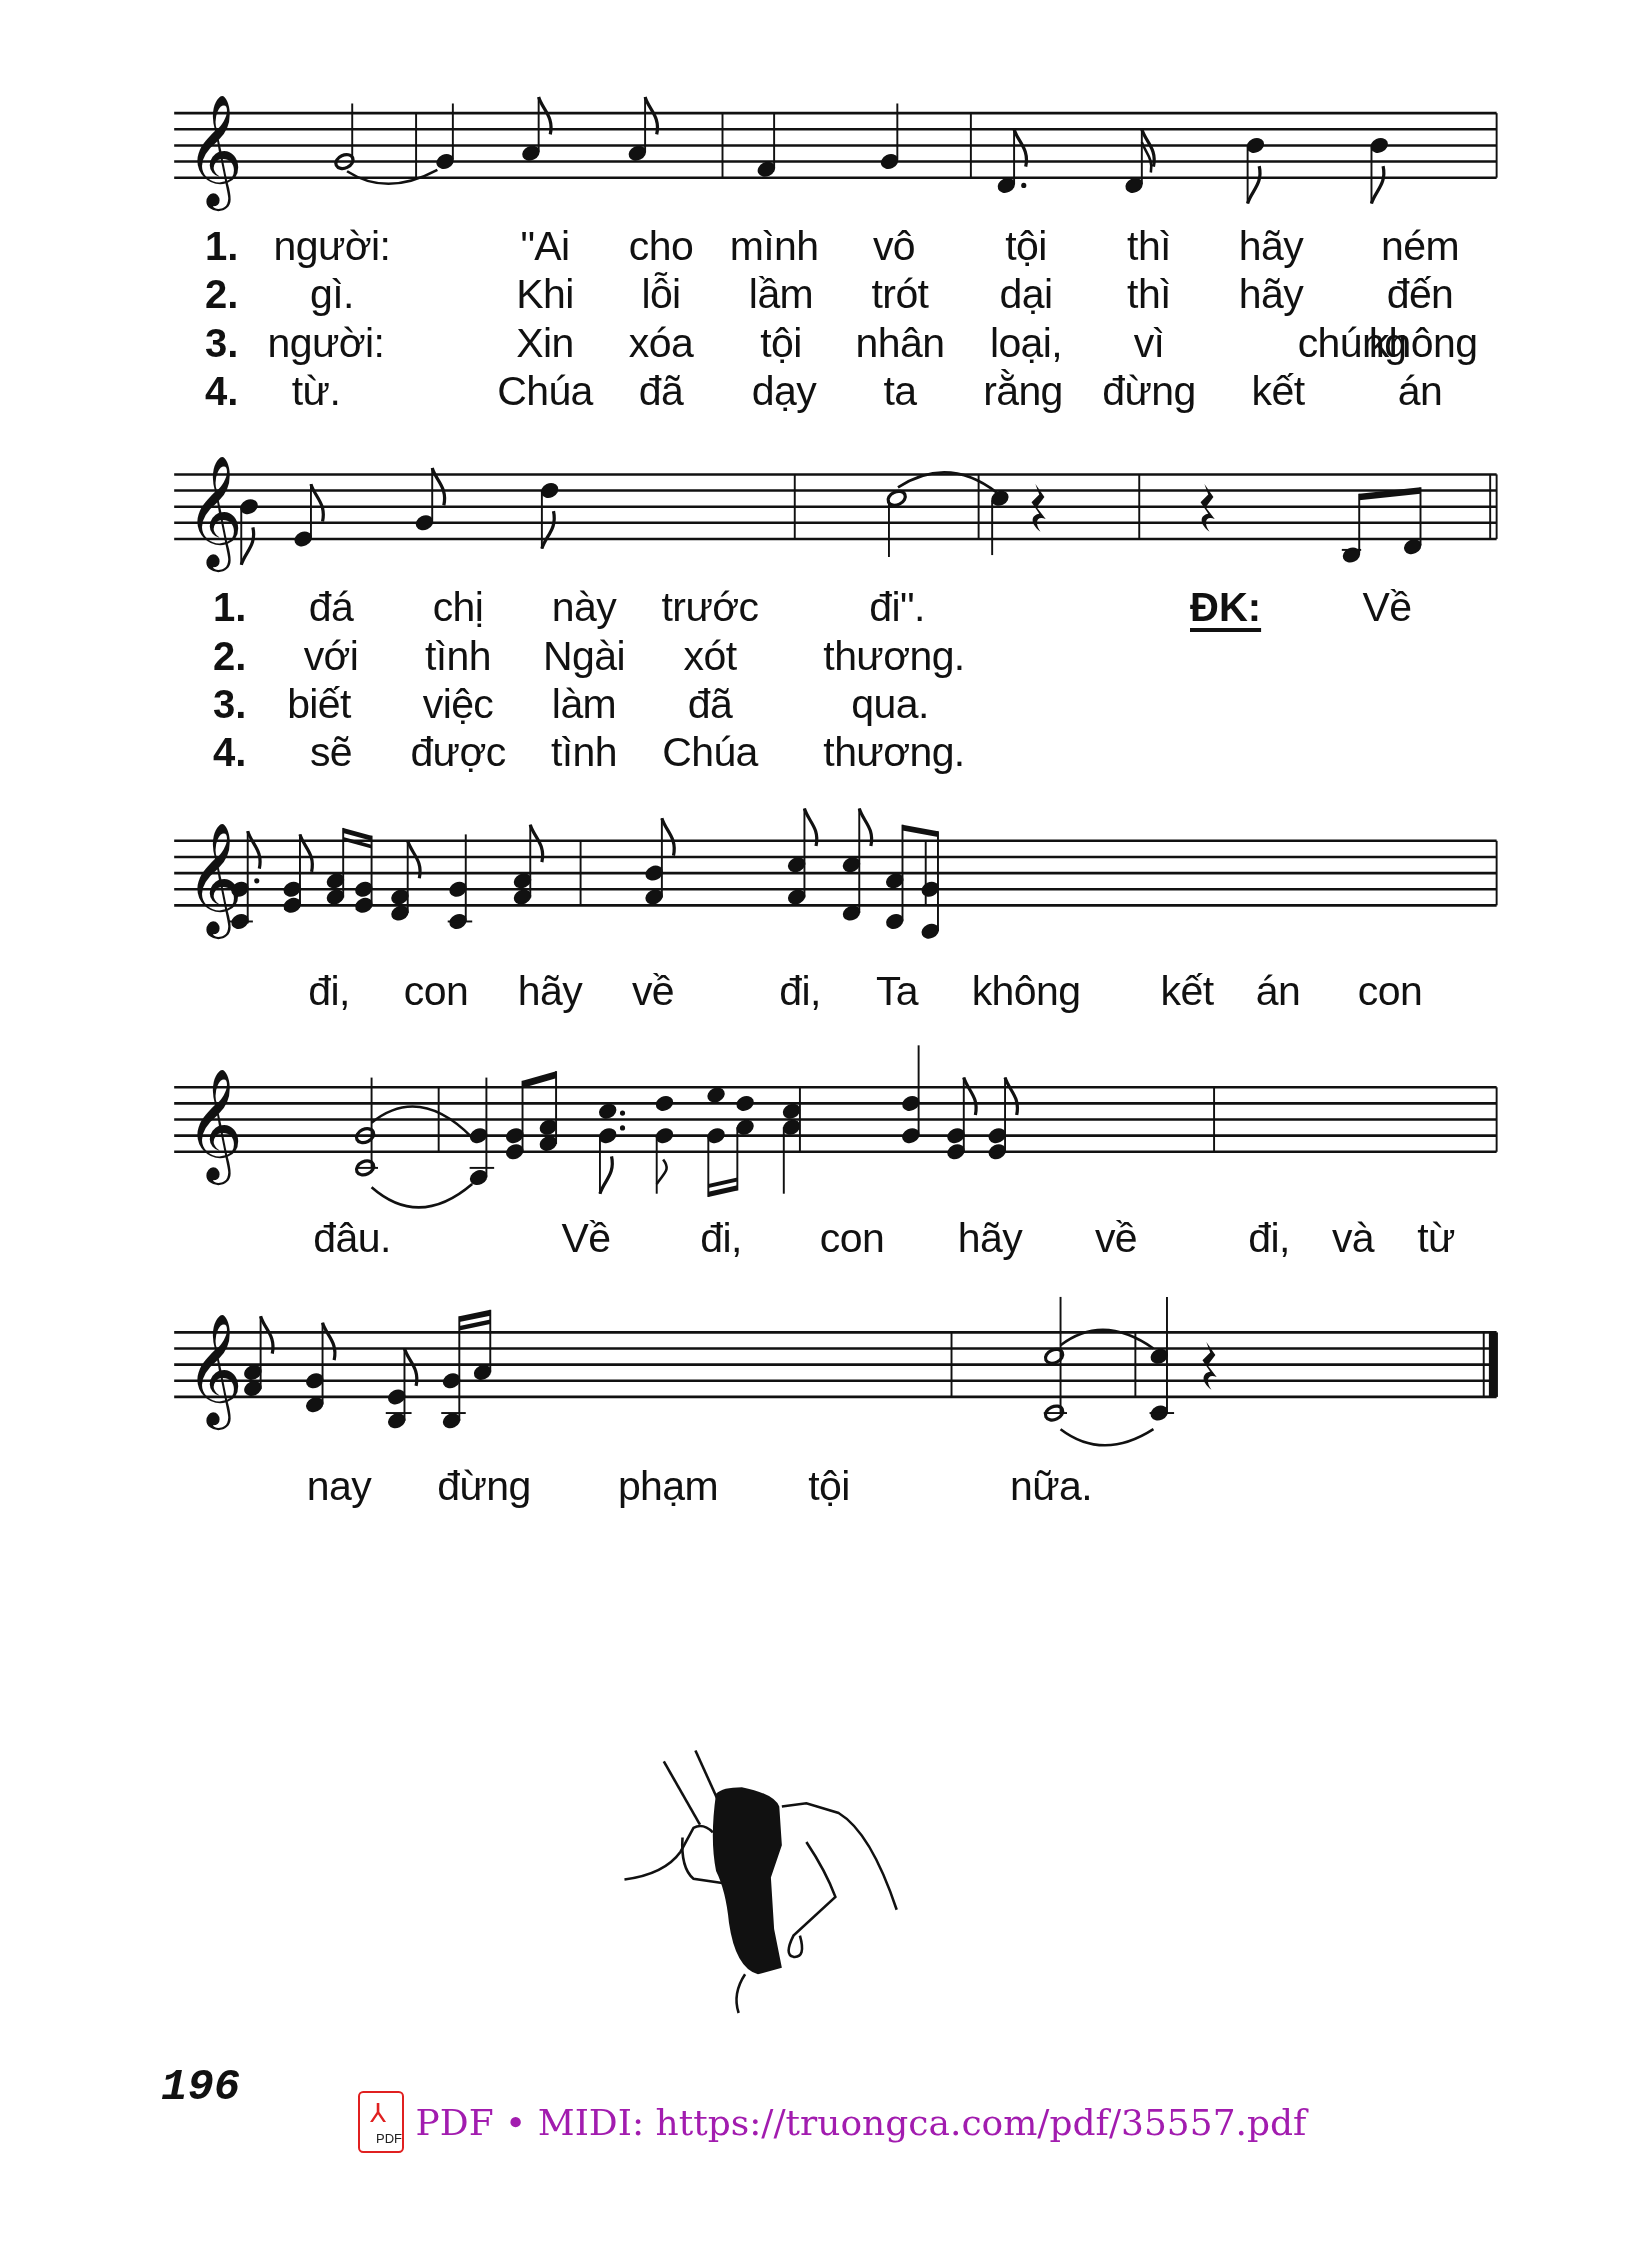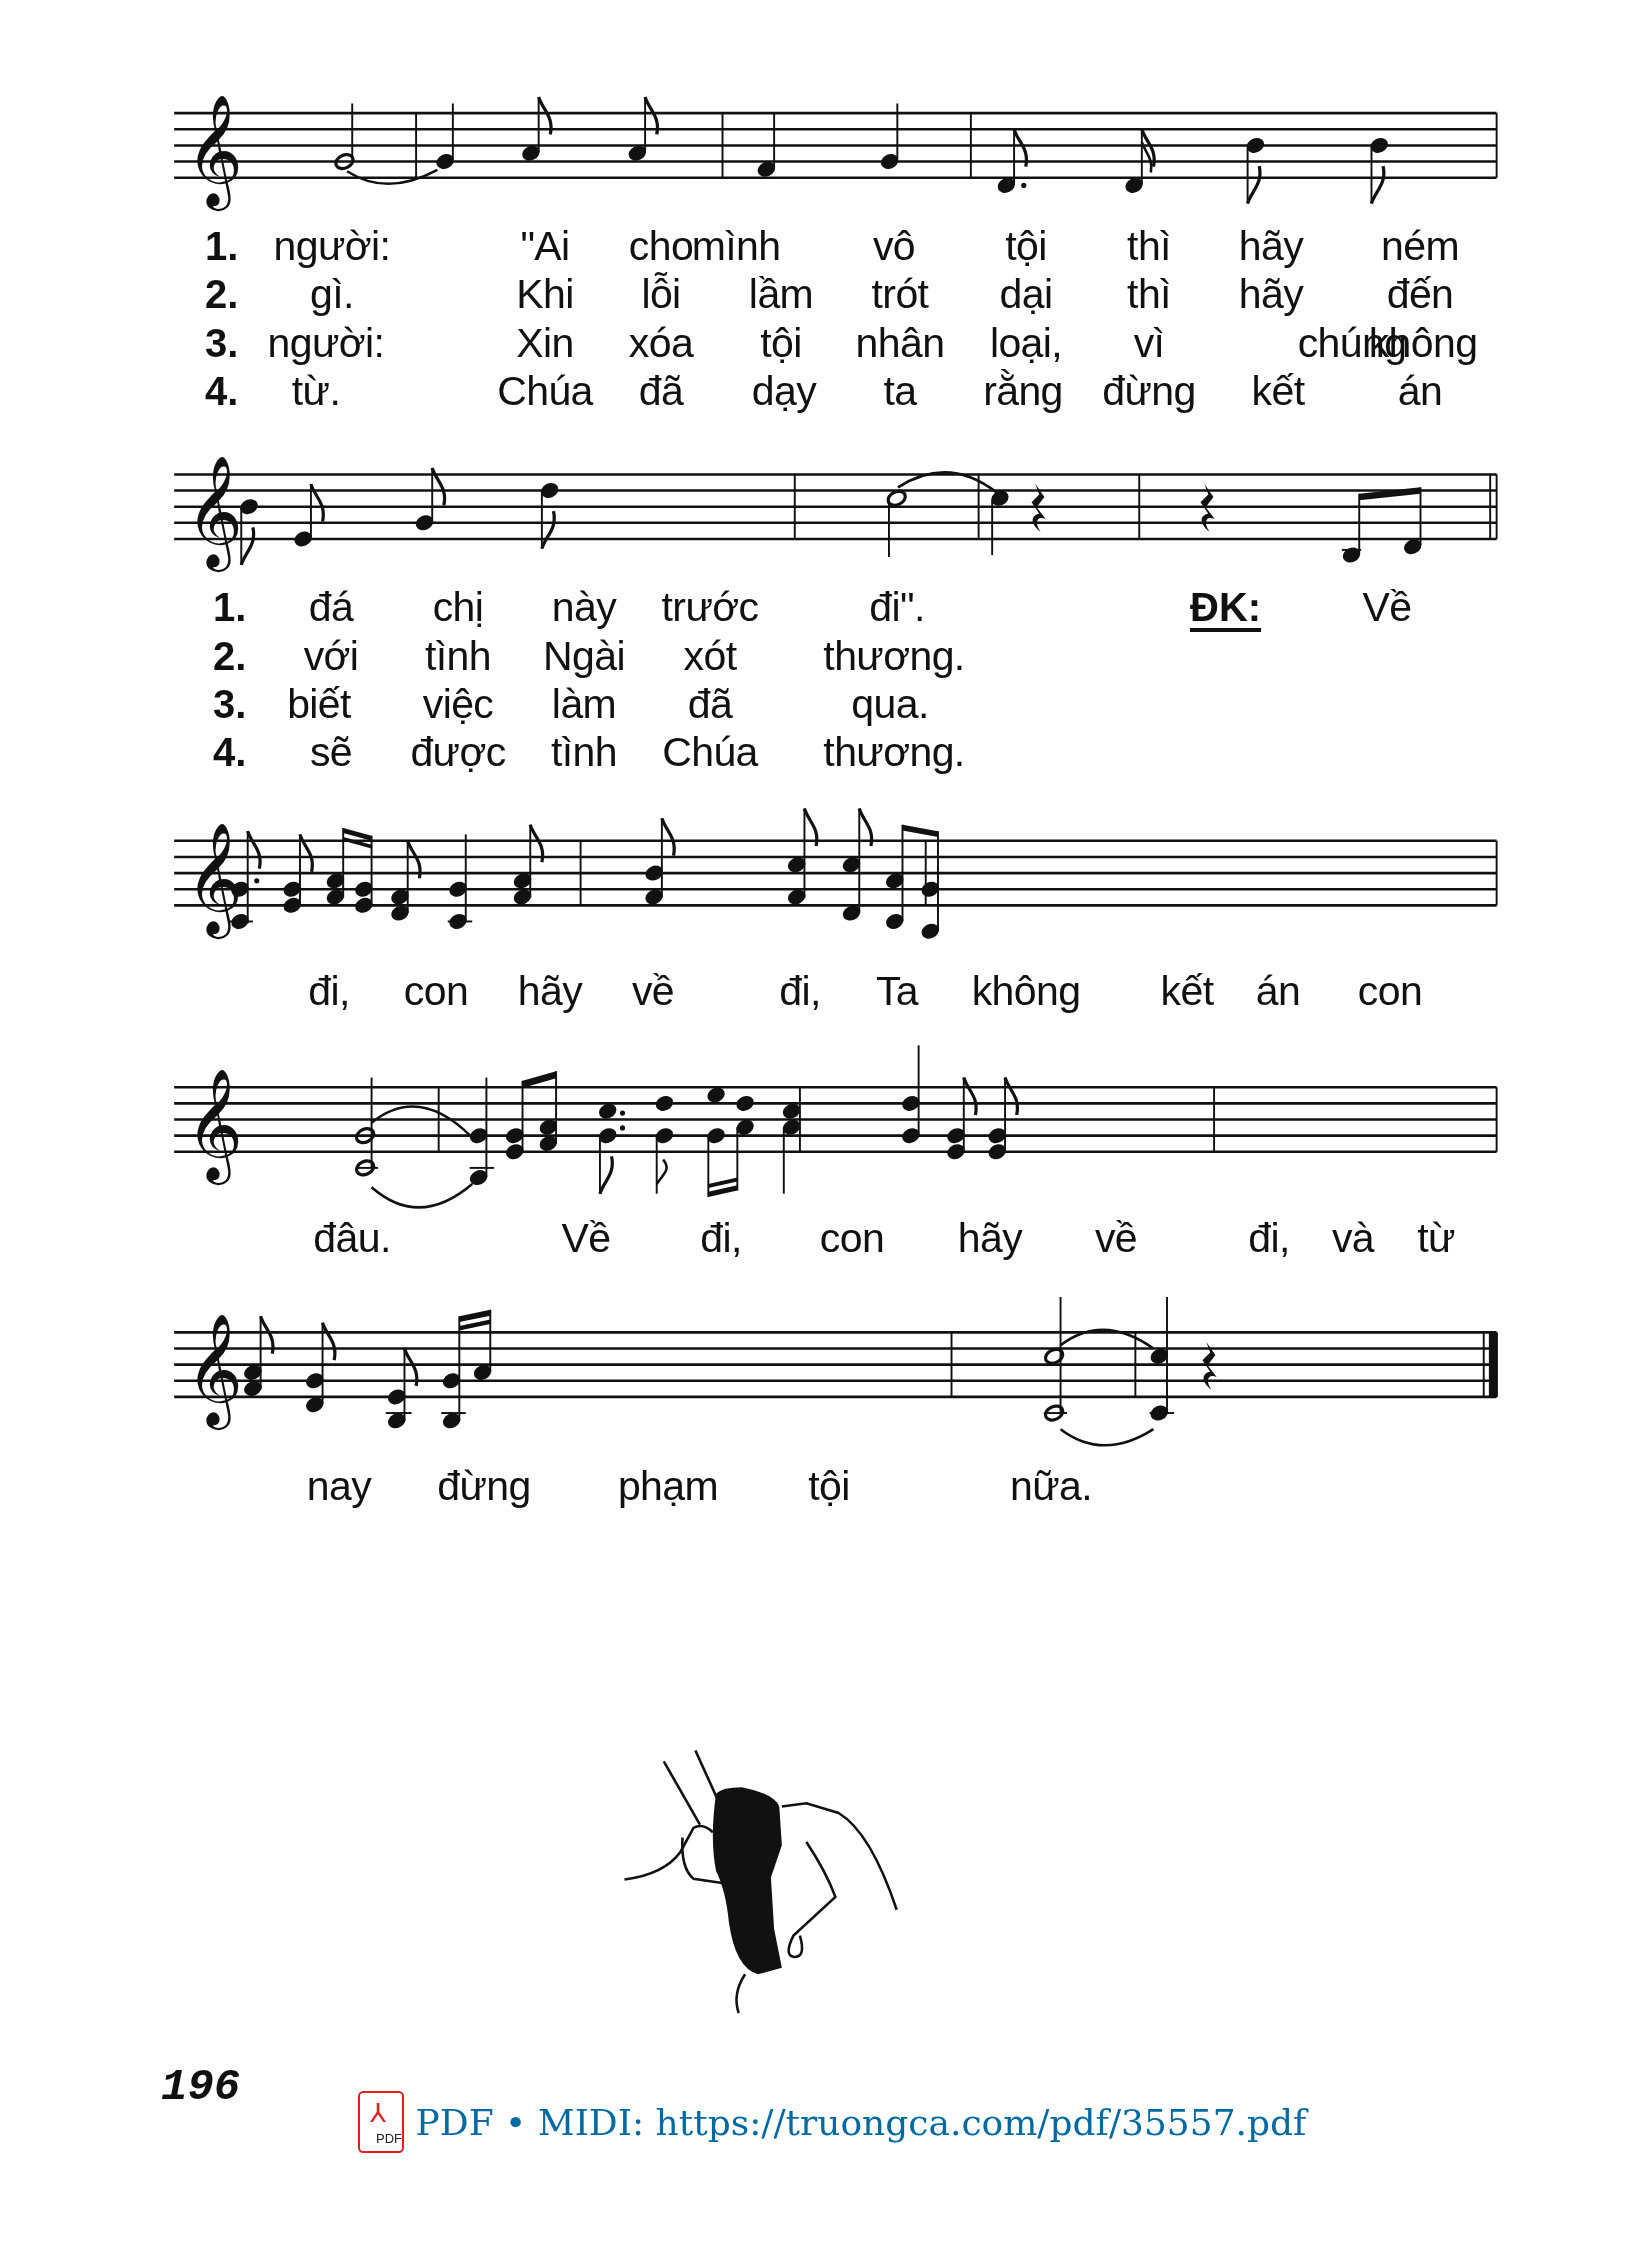--- a/index.html
+++ b/index.html
@@ -13,21 +13,21 @@
   .dk { position: absolute; font-size: 40px; font-weight: bold; line-height: 1;
         text-decoration: underline; text-underline-offset: 6.5px; }
   .pagenum { position: absolute; left: 161px; top: 2062px; font-family: Liberation Mono, monospace;
              font-style: italic; font-weight: bold; font-size: 44px; }
   .footer { position: absolute; left: 358px; top: 2091px; display: flex; align-items: center; gap: 11.6px; }
   .pdf-icon { width: 46px; height: 62px; border: 2.6px solid #e02020; border-radius: 5.2px;
               position: relative; background: #fff; box-sizing: border-box; }
   .pdf-icon .glyph { position: absolute; left: 10.3px; top: 6.5px; color: #e02020; font-size: 26px; line-height: 1; }
   .pdf-icon .lbl { position: absolute; bottom: 5.2px; left: 0; right: 0; text-align: right;
                    font-size: 13px; color: #222; font-family: "Liberation Sans", sans-serif; }
-  .footer-text { font-family: "DejaVu Serif", serif; font-size: 36px; color: #0369a1; white-space: nowrap; }
+  .footer-text { font-family: "DejaVu Serif", serif; font-size: 36px; color: #a21caf; white-space: nowrap; }
 </style>
 </head>
 <body>
 
 <div class="page">
 
   <svg class="score" viewBox="0 0 2550 3487" xmlns="http://www.w3.org/2000/svg">
     <defs>
       <g id="staff">
         <line x1="0" y1="0" x2="2050" y2="0" stroke="#111" stroke-width="4"></line>
@@ -312,21 +312,21 @@
     <span class="num" style="left:205px;top:323px">3.</span>
     <span class="num" style="left:205px;top:371px">4.</span>
 
     <span class="lyr" style="left:332px;top:226px">người:</span>
     <span class="lyr" style="left:332px;top:274px">gì.</span>
     <span class="lyr" style="left:326px;top:323px">người:</span>
     <span class="lyr" style="left:316px;top:371px">từ.</span>
 
     <span class="lyr" style="left:545px;top:226px">"Ai</span>
     <span class="lyr" style="left:661px;top:226px">cho</span>
-    <span class="lyr" style="left:736px;top:226px">mình</span>
+    <span class="lyr" style="left:774px;top:226px">mình</span>
     <span class="lyr" style="left:894px;top:226px">vô</span>
     <span class="lyr" style="left:1026px;top:226px">tội</span>
     <span class="lyr" style="left:1149px;top:226px">thì</span>
     <span class="lyr" style="left:1271px;top:226px">hãy</span>
     <span class="lyr" style="left:1420px;top:226px">ném</span>
 
     <span class="lyr" style="left:545px;top:274px">Khi</span>
     <span class="lyr" style="left:661px;top:274px">lỗi</span>
     <span class="lyr" style="left:781px;top:274px">lầm</span>
     <span class="lyr" style="left:900px;top:274px">trót</span>

